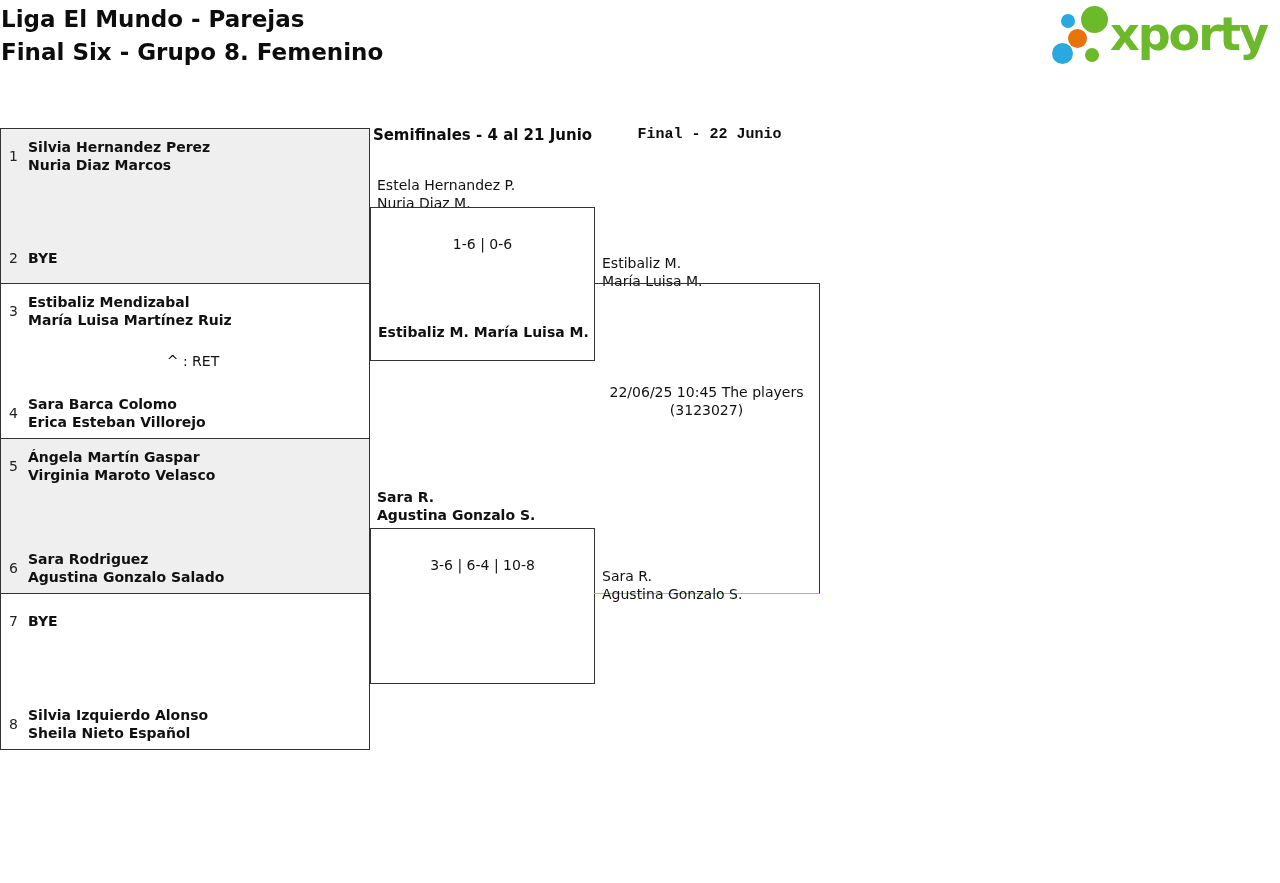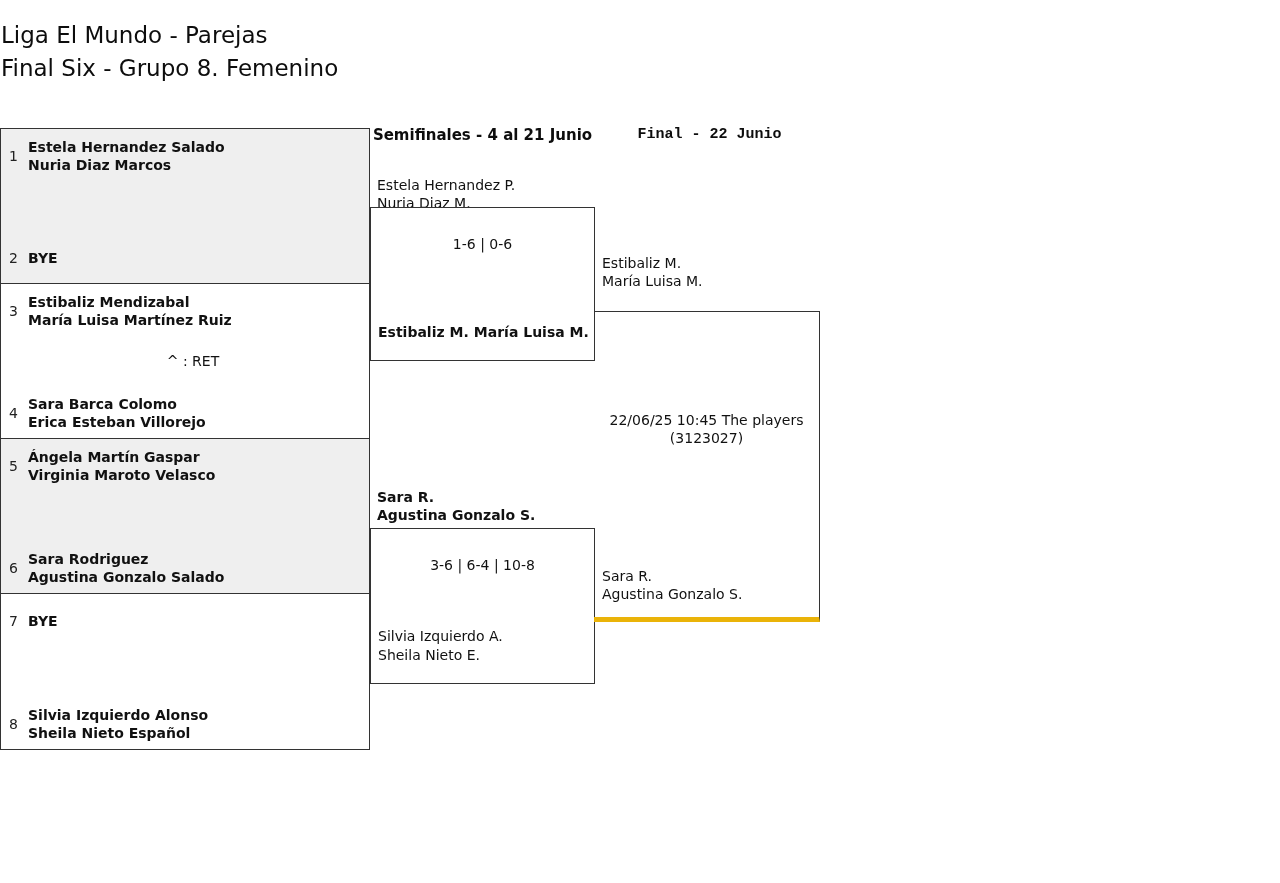--- a/index.html
+++ b/index.html
@@ -1,20 +1,20 @@
 <!DOCTYPE html>
 <html><head>
 <meta charset="utf-8">
 <style>
   html,body{margin:0;padding:0;background:#ffffff;}
   body{font-family:"DejaVu Sans","Liberation Sans",sans-serif;color:#111;}
   .canvas{position:relative;width:1280px;height:883px;background:#fff;overflow:hidden;}
 
   
-  .page-title{position:absolute;left:1px;top:19px;font-size:23px;font-weight:400;line-height:33px;color:#0d0d0d;}
+  .page-title{position:absolute;left:1px;top:3px;font-size:23px;font-weight:700;line-height:33px;color:#0d0d0d;}
   .logo{position:absolute;left:1048px;top:5px;width:228px;height:62px;}
   .logo .dot{position:absolute;border-radius:50%;}
   .dot-blue-sm{left:13px;top:9px;width:14px;height:14px;background:#29a9e0;}
   .dot-green-lg{left:33px;top:1px;width:27px;height:27px;background:#6db92c;}
   .dot-orange{left:20px;top:24px;width:19px;height:19px;background:#e8720c;}
   .dot-blue-lg{left:4px;top:38px;width:21px;height:21px;background:#29a9e0;}
   .dot-green-sm{left:37px;top:43px;width:14px;height:14px;background:#6db92c;}
   .brand-name{position:absolute;left:62px;top:2px;font-size:46px;font-weight:700;letter-spacing:-2px;color:#6db92c;}
 
   
@@ -43,48 +43,56 @@
   .pair-label span{font-size:14px;line-height:18px;white-space:nowrap;}
   .sf-box{position:absolute;left:370px;width:225px;border:1px solid #333;box-sizing:border-box;background:transparent;padding-left:12px;}
   .sf-1{top:207px;height:154px;}
   .sf-2{top:528px;height:156px;}
   .sf-score{position:absolute;left:0;right:0;top:28px;text-align:center;font-size:14px;}
   .sf-winner{position:absolute;left:7px;bottom:19px;}
   .sf-winner span{font-size:14px;line-height:18px;white-space:nowrap;}
 
   
   .final-box{position:absolute;left:594px;top:283px;width:226px;height:311px;box-sizing:border-box;
-             border-top:1px solid #333;border-right:1px solid #333;border-bottom:5px solid #eab308;margin-top:28px;}
+             border-top:1px solid #333;border-right:1px solid #333;border-bottom:1px solid #eab308;}
   .final-schedule{position:absolute;left:0;right:0;top:99px;text-align:center;font-size:14px;line-height:18px;}
   .final-schedule span{display:block;}
   .lbl-final-a{left:602px;top:226px;}
   .lbl-final-b{left:602px;top:539px;}
   .lbl-sf1-a{left:377px;top:148px;}
   .lbl-sf2-a{left:377px;top:460px;}
 </style>
 </head>
 <body>
 
 <div class="canvas">
 
   <div class="page-title">
     <div>Liga El Mundo - Parejas</div>
     <div>Final Six - Grupo 8. Femenino</div>
   </div>
 
+  <div class="logo">
+    <div class="dot dot-blue-sm"></div>
+    <div class="dot dot-green-lg"></div>
+    <div class="dot dot-orange"></div>
+    <div class="dot dot-blue-lg"></div>
+    <div class="dot dot-green-sm"></div>
+    <div class="brand-name">xporty</div>
+  </div>
 
   <div class="col-header col-h-1">Cuartos de final</div>
   <div class="col-header col-h-2">Semifinales - 4 al 21 Junio</div>
   <div class="col-header col-h-3">Final - 22 Junio</div>
 
   <div class="qf-box qf-1">
     <div class="team team-a">
       <div class="seed">1</div>
       <div class="names bold">
-        <span>Estela Hernandez Salado</span>
+        <span>Silvia Hernandez Perez</span>
         <span>Nuria Diaz Marcos</span>
       </div>
     </div>
     <div class="qf-score"></div>
     <div class="team team-b">
       <div class="seed">2</div>
       <div class="names">
         <span>BYE</span>
         <span></span>
       </div>
@@ -155,24 +163,20 @@
       <span>María Luisa M.</span>
     </div>
   </div>
 
   <div class="pair-label lbl-sf2-a bold">
     <span>Sara R.</span>
     <span>Agustina Gonzalo S.</span>
   </div>
   <div class="sf-box sf-2">
     <div class="sf-score">3-6 | 6-4 | 10-8</div>
-    <div class="sf-winner">
-      <span>Silvia Izquierdo A.</span>
-      <span>Sheila Nieto E.</span>
-    </div>
   </div>
 
   <div class="pair-label lbl-final-a">
     <span>Estibaliz M.</span>
     <span>María Luisa M.</span>
   </div>
   <div class="final-box">
     <div class="final-schedule">
       <span>22/06/25 10:45 The players</span>
       <span>(3123027)</span>

